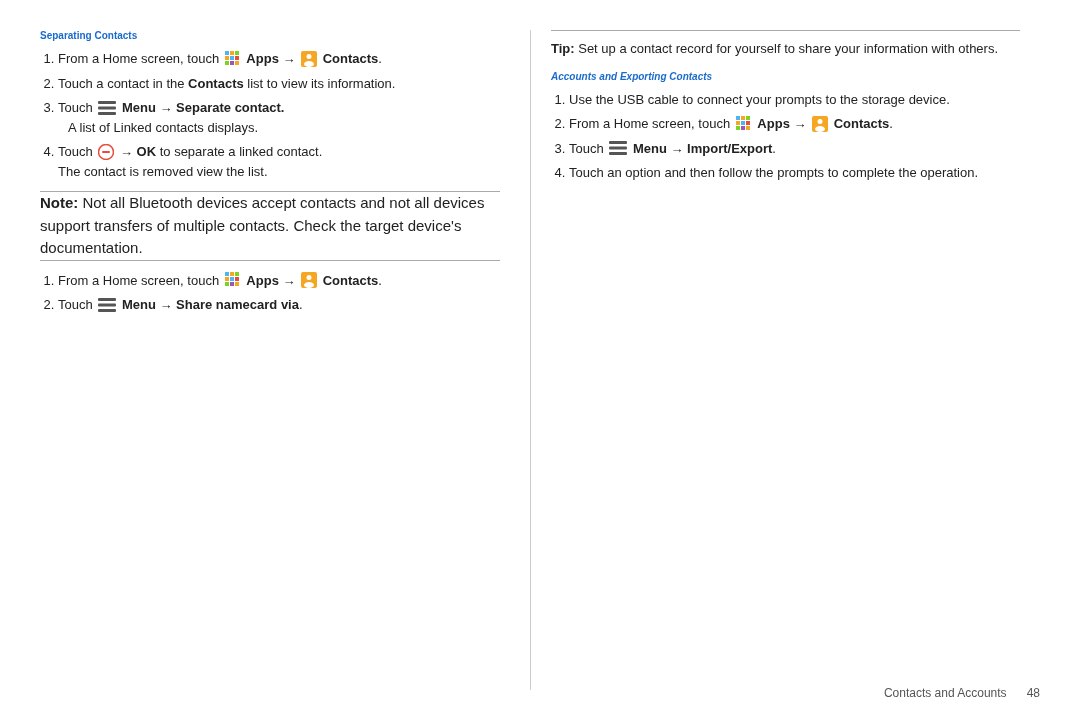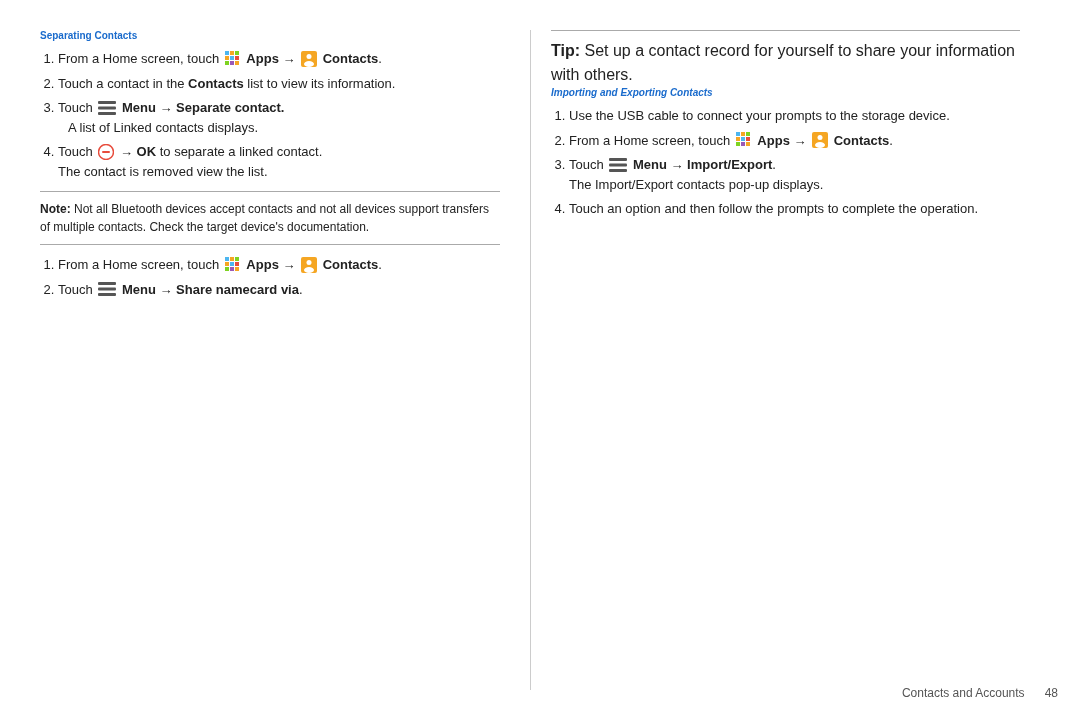--- a/index.html
+++ b/index.html
@@ -47,29 +47,30 @@
       margin-bottom: 5px;
       line-height: 1.5;
     }
     p {
       line-height: 1.5;
       margin-bottom: 8px;
     }
     .note-box {
       border-top: 1px solid #aaa;
       border-bottom: 1px solid #aaa;
-      padding: 8px 0;
+      padding: 0 0;
       margin: 10px 0;
-      font-size: 12px;
+      font-size: 15px;
       line-height: 1.5;
     }
     .tip-box {
       border-top: 1px solid #aaa;
       padding-top: 8px;
-      font-size: 16px;
+      margin-bottom: 12px;
+      font-size: 13px;
       line-height: 1.5;
     }
     .icon-apps {
       display: inline-block;
       width: 16px;
       height: 16px;
       vertical-align: middle;
       margin: 0 2px;
       position: relative;
       top: -1px;
@@ -114,21 +115,21 @@
       top: -1px;
     }
     .icon-minus svg {
       width: 16px;
       height: 16px;
     }
     .bold { font-weight: bold; }
     .footer {
       position: absolute;
       bottom: 20px;
-      right: 22px;
+      right: 40px;
       font-size: 12px;
       color: #555;
     }
   </style>
 </head>
 <body>
 
 <div class="page">
 
   <div class="col-left">
@@ -242,21 +243,21 @@
 
   <div class="col-right">
 
     <div class="tip-box">
       <span class="bold">Tip:</span>
       <span> Set up a contact record for yourself to share your information with others.</span>
     </div>
 
 
     <div>
-      <div class="section-title">Importing and Exporting Contacts</div>
+      <div class="section-title">Accounts and Exporting Contacts</div>
 
       <ol>
         <li>
           <span>Use the USB cable to connect your prompts to the storage device.</span>
         </li>
         <li>
           <span>From a Home screen, touch </span>
           <span class="icon-apps">
             <svg viewBox="0 0 16 16" xmlns="http://www.w3.org/2000/svg">
               <rect x="0" y="0" width="4" height="4" fill="#4db6f0"></rect>
@@ -284,21 +285,20 @@
           <span>Touch </span>
           <span class="icon-menu">
             <svg viewBox="0 0 18 14" xmlns="http://www.w3.org/2000/svg">
               <rect x="0" y="0" width="18" height="3" rx="1" fill="#555"></rect>
               <rect x="0" y="5.5" width="18" height="3" rx="1" fill="#555"></rect>
               <rect x="0" y="11" width="18" height="3" rx="1" fill="#555"></rect>
             </svg>
           </span>
           <span> <span class="bold">Menu → Import/Export</span>.</span>
           <br>
-          <span>The Import/Export contacts pop-up displays.</span>
         </li>
         <li>
           <span>Touch an option and then follow the prompts to complete the operation.</span>
         </li>
       </ol>
     </div>
   </div>
 </div>
 
 <div class="footer">

